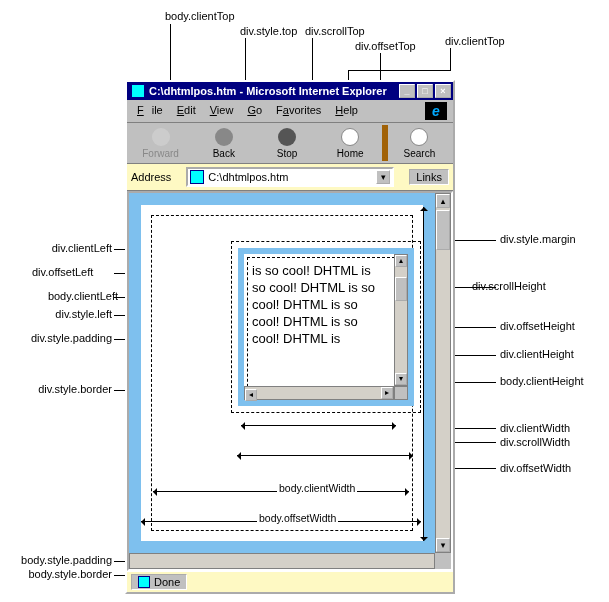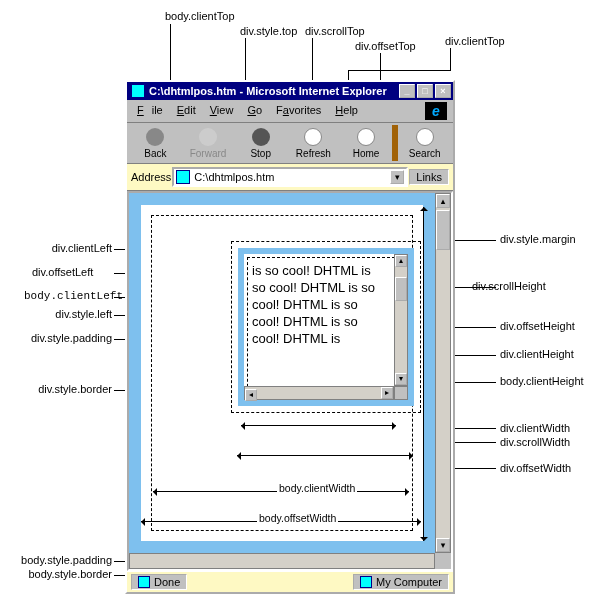--- a/index.html
+++ b/index.html
@@ -96,21 +96,21 @@
     display: block;
     margin: 0 auto 2px auto;
     width: 18px; height: 18px;
     border-radius: 9px;
   }
   .addrbar {
     display: flex;
     align-items: center;
     padding: 3px 4px;
     border-bottom: 1px solid #808080;
-    gap: 1px;
+    gap: 15px;
     font-size: 11px;
   }
   .addrbar .addr-input {
     flex: 1;
     display: flex;
     align-items: center;
     gap: 4px;
     background: #fff;
     border: 2px inset #fff;
     padding: 1px 2px;
@@ -245,21 +245,21 @@
 <div class="leader vline" style="left:450px; top:48px; height:22px;"></div>
 <div class="leader hline" style="left:348px; top:70px; width:103px;"></div>
 <div class="leader vline" style="left:348px; top:70px; height:180px;"></div>
 
 <div class="label" style="left:32px; top:242px; text-align:right; width:80px;">div.clientLeft</div>
 <div class="leader hline" style="left:114px; top:249px; width:118px;"></div>
 
 <div class="label" style="left:32px; top:266px; width:80px;">div.offsetLeft</div>
 <div class="leader hline" style="left:114px; top:273px; width:60px;"></div>
 
-<div class="label" style="left:24px; top:290px; width:94px;font-family:Liberation Mono, monospace;">body.clientLeft</div>
+<div class="label" style="left:24px; top:290px; text-align:right; width:94px;">body.clientLeft</div>
 <div class="leader hline" style="left:114px; top:297px; width:20px;"></div>
 
 <div class="label" style="left:44px; top:308px; text-align:right; width:68px;">div.style.left</div>
 <div class="leader hline" style="left:114px; top:315px; width:70px;"></div>
 
 <div class="label" style="left:6px; top:332px; text-align:right; width:106px;">div.style.padding</div>
 <div class="leader hline" style="left:114px; top:339px; width:130px;"></div>
 
 <div class="label" style="left:18px; top:383px; text-align:right; width:94px;">div.style.border</div>
 <div class="leader hline" style="left:114px; top:390px; width:145px;"></div>
@@ -307,35 +307,31 @@
     <span><u>F</u><span></span>ile</span>
     <span><u>E</u>dit</span>
     <span><u>V</u>iew</span>
     <span><u>G</u>o</span>
     <span>F<u>a</u>vorites</span>
     <span><u>H</u>elp</span>
     <div class="ie-logo">e</div>
   </div>
 
   <div class="toolbar">
+    <div class="toolbtn" style="color:#888;">
+      <span class="tb-icon" style="background:#ccc;"></span>
+      <span>Forward</span>
+    </div>
     <div class="toolbtn">
       <span class="tb-icon" style="background:#888;"></span>
       <span>Back</span>
     </div>
-    <div class="toolbtn" style="color:#888;">
-      <span class="tb-icon" style="background:#ccc;"></span>
-      <span>Forward</span>
-    </div>
     <div class="toolbtn">
       <span class="tb-icon" style="background:#555;"></span>
       <span>Stop</span>
-    </div>
-    <div class="toolbtn">
-      <span class="tb-icon" style="background:#fff; border:1px solid #888;"></span>
-      <span>Refresh</span>
     </div>
     <div class="toolbtn">
       <span class="tb-icon" style="background:#fff; border:1px solid #888;"></span>
       <span>Home</span>
     </div>
     <div class="toolbtn" style="border-left:6px solid #a16207;">
       <span class="tb-icon" style="background:#fff; border:1px solid #888;"></span>
       <span>Search</span>
     </div>
   </div>
@@ -388,19 +384,15 @@
     <div class="hscroll"></div>
     <div class="corner"></div>
   </div>
 
   <div class="statusbar">
     <div class="panel">
       <div class="pi"></div>
       <span>Done</span>
     </div>
     <div class="spacer"></div>
-    <div class="panel">
-      <div class="pi"></div>
-      <span>My Computer</span>
-    </div>
   </div>
 
 </div>
 
 </body></html>

